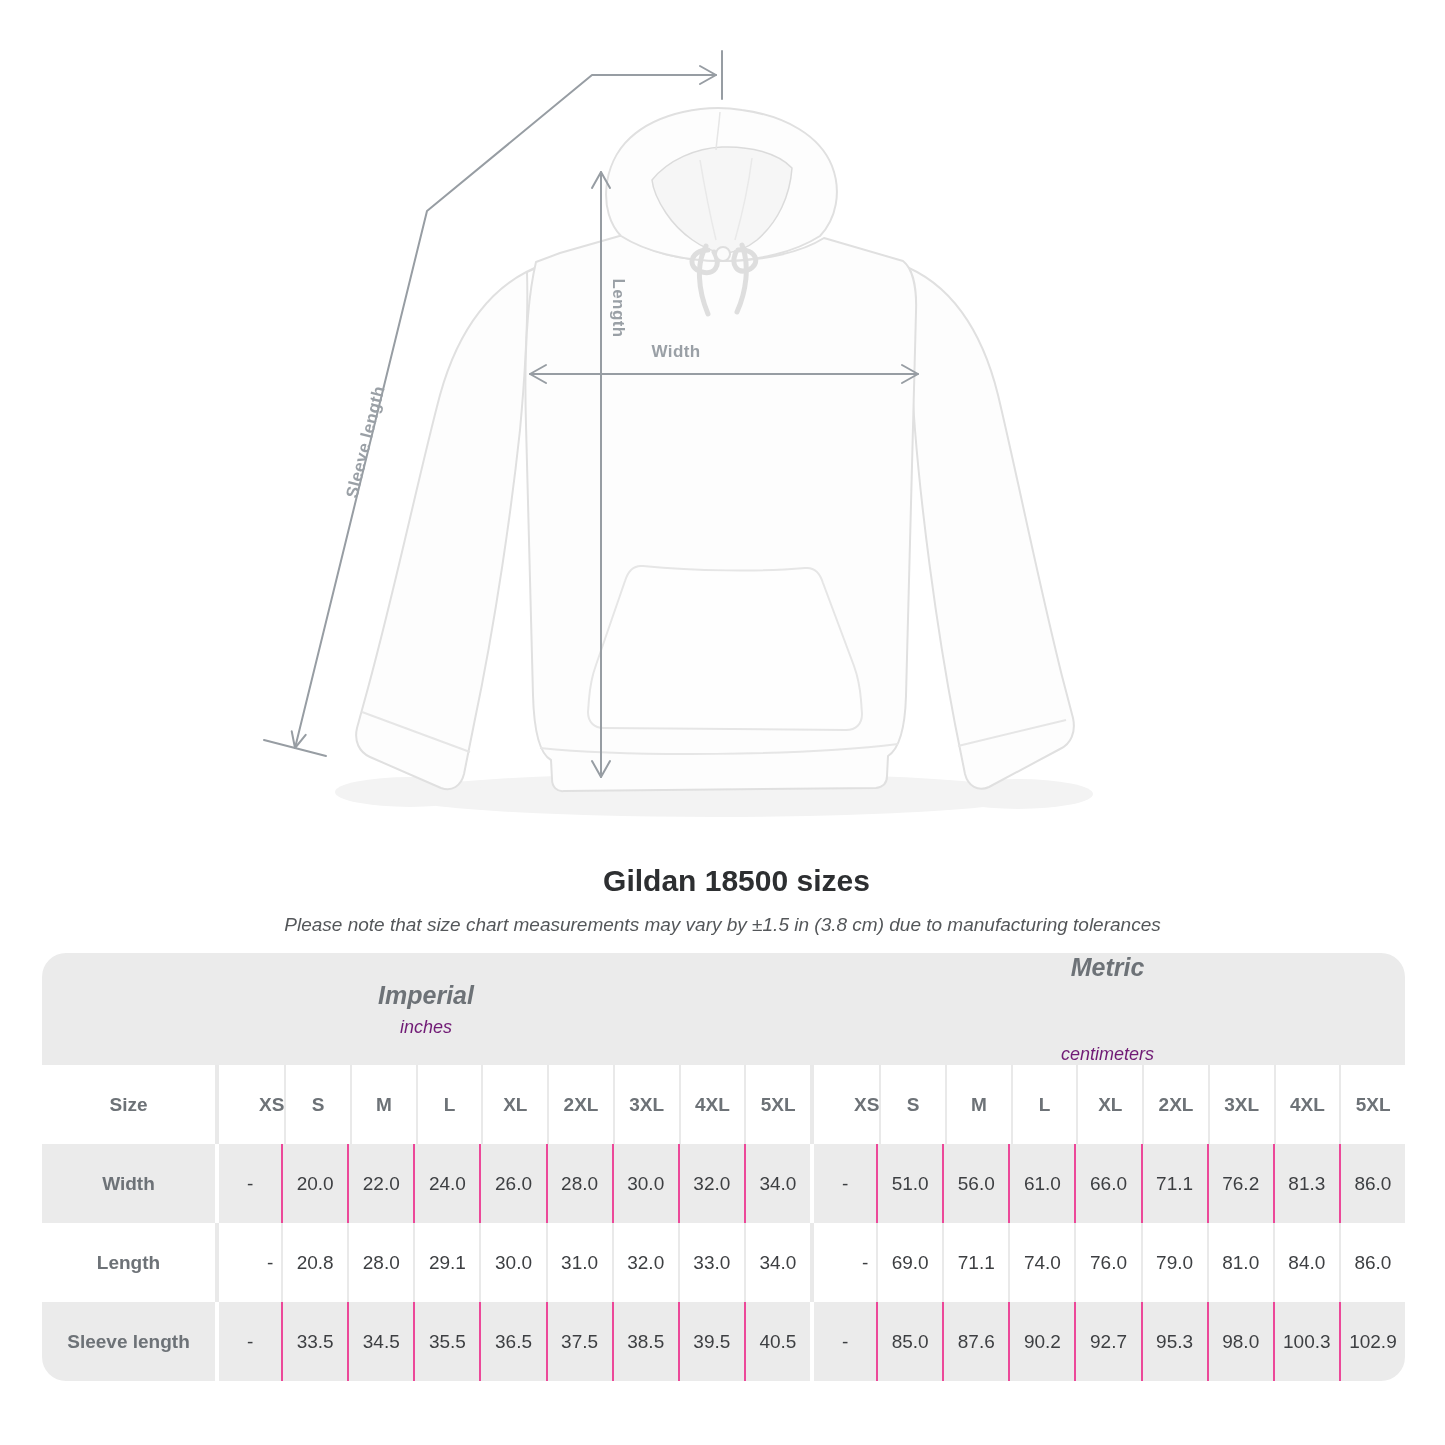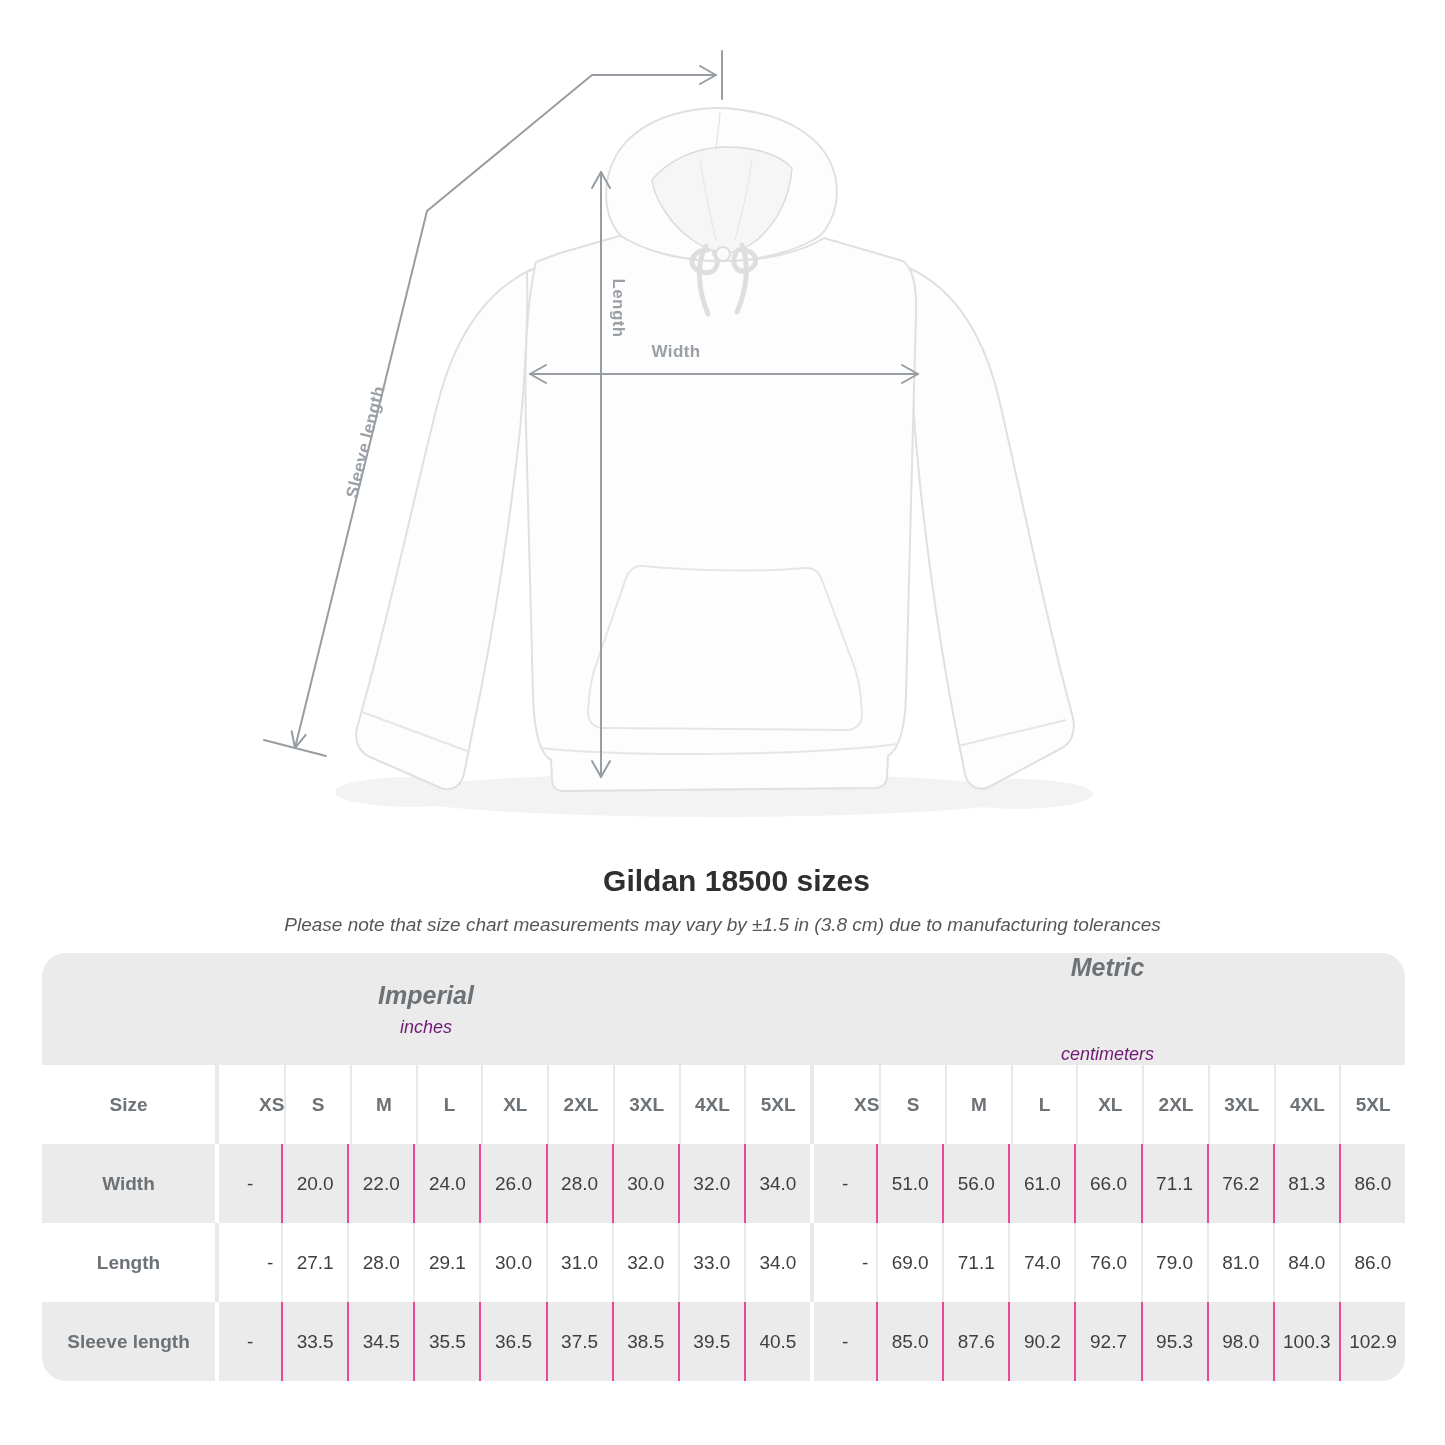--- a/index.html
+++ b/index.html
@@ -203,21 +203,21 @@
       <div class="cell b">61.0</div>
       <div class="cell b">66.0</div>
       <div class="cell b">71.1</div>
       <div class="cell b">76.2</div>
       <div class="cell b">81.3</div>
       <div class="cell b">86.0</div>
     </div>
   <div class="trow white" id="data-row-1">
       <div class="cell rowlabel">Length</div>
       <div class="cell bb">-</div>
-      <div class="cell b">27.1</div>
+      <div class="cell b">20.8</div>
       <div class="cell b">28.0</div>
       <div class="cell b">29.1</div>
       <div class="cell b">30.0</div>
       <div class="cell b">31.0</div>
       <div class="cell b">32.0</div>
       <div class="cell b">33.0</div>
       <div class="cell b">34.0</div>
       <div class="cell bb">-</div>
       <div class="cell b">69.0</div>
       <div class="cell b">71.1</div>

